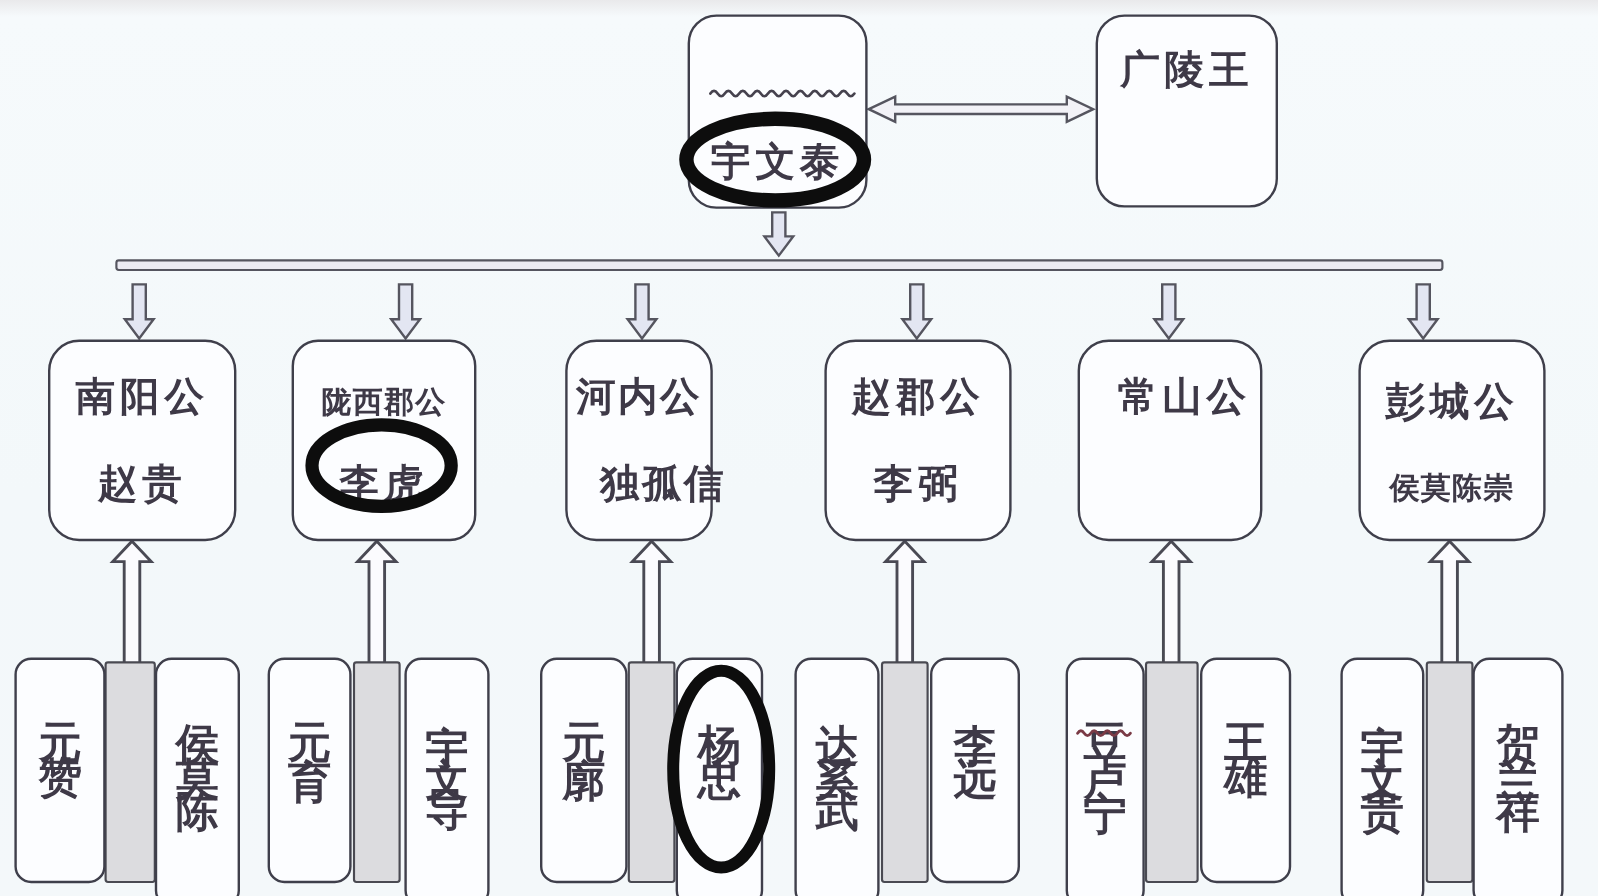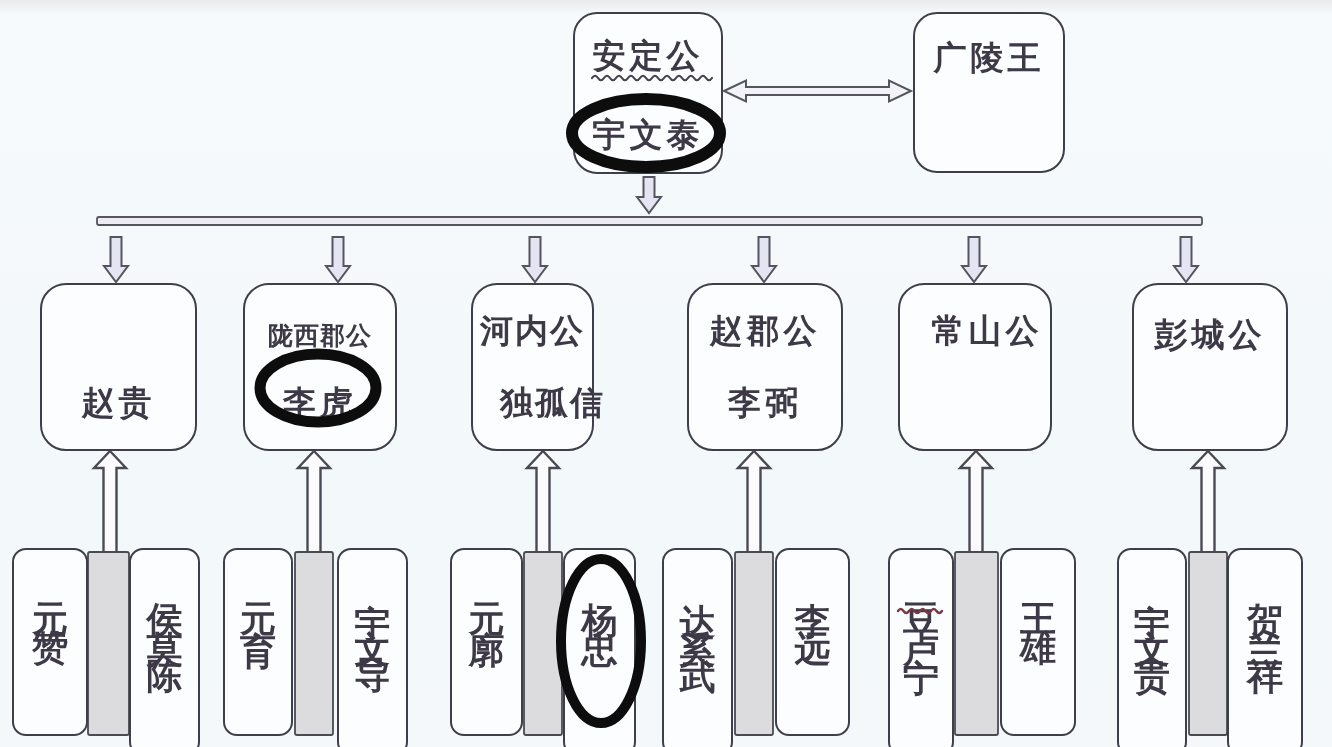--- a/index.html
+++ b/index.html
@@ -90,48 +90,49 @@
       <rect x="88" y="552" width="41" height="183" rx="2"></rect>
       <rect x="295" y="552" width="38" height="183" rx="2"></rect>
       <rect x="524" y="552" width="38" height="183" rx="2"></rect>
       <rect x="735" y="552" width="38" height="183" rx="2"></rect>
       <rect x="955" y="552" width="43" height="183" rx="2"></rect>
       <rect x="1189" y="552" width="38" height="183" rx="2"></rect>
     </g>
   </svg>
 
   <div class="node topbox" style="left:573px;top:12px;width:150px;">
-    <span class="hline fs-big" style="top:20px;">安定公</span>
     <span class="hline fs-big" style="top:99px;">宇文泰</span>
   </div>
 
   <div class="node topbox" style="left:913px;top:12px;width:152px;height:161px;">
     <span class="hline fs-big" style="top:22px;">广陵王</span>
   </div>
 
   <div class="node pillar" style="left:40px;width:157px;">
+    <span class="hline fs-big" style="top:24px;">南阳公</span>
     <span class="hline fs-big" style="top:96px;">赵贵</span>
   </div>
-  <div class="node pillar" style="left:243px;width:154px;">
+  <div class="node pillar" style="left:243px;width:154px;border-radius:22px;">
     <span class="hline fs-small" style="top:30px;">陇西郡公</span>
     <span class="hline fs-big" style="top:96px;">李虎</span>
   </div>
   <div class="node pillar" style="left:471px;width:123px;">
     <span class="hline fs-big" style="top:24px;letter-spacing:2px;">河内公</span>
     <span class="hline fs-big" style="top:96px;letter-spacing:2px;padding-left:27px;">独孤信</span>
   </div>
   <div class="node pillar" style="left:687px;width:156px;">
     <span class="hline fs-big" style="top:24px;">赵郡公</span>
     <span class="hline fs-big" style="top:96px;">李弼</span>
   </div>
   <div class="node pillar" style="left:898px;width:154px;">
     <span class="hline fs-big" style="top:24px;padding-left:24px;">常山公</span>
   </div>
   <div class="node pillar" style="left:1132px;width:156px;">
     <span class="hline fs-big" style="top:28px;">彭城公</span>
+    <span class="hline fs-small" style="top:102px;">侯莫陈崇</span>
   </div>
 
   <div class="node vbox short" style="left:12px;width:76px;">
       <span class="vname">元赞</span>
     </div>
   <div class="node vbox tall" style="left:129px;width:71px;">
       <span class="vname">侯莫陈</span>
     </div>
 
   <div class="node vbox short" style="left:223px;width:70px;">

